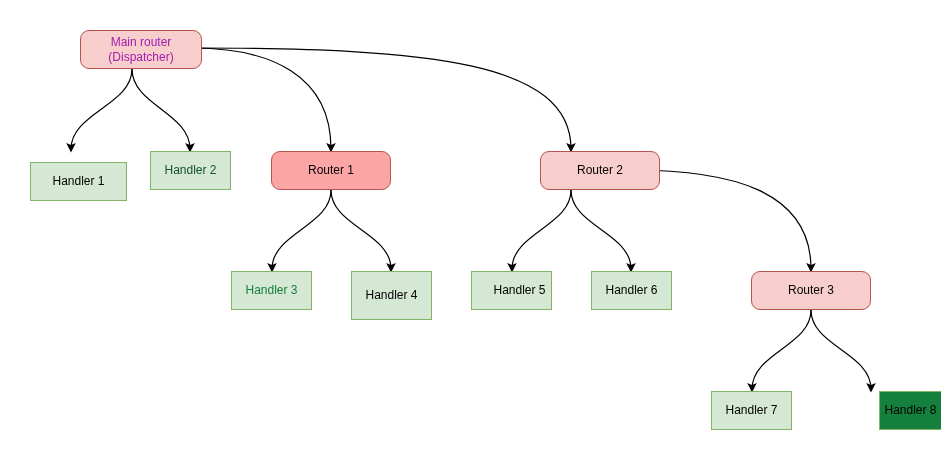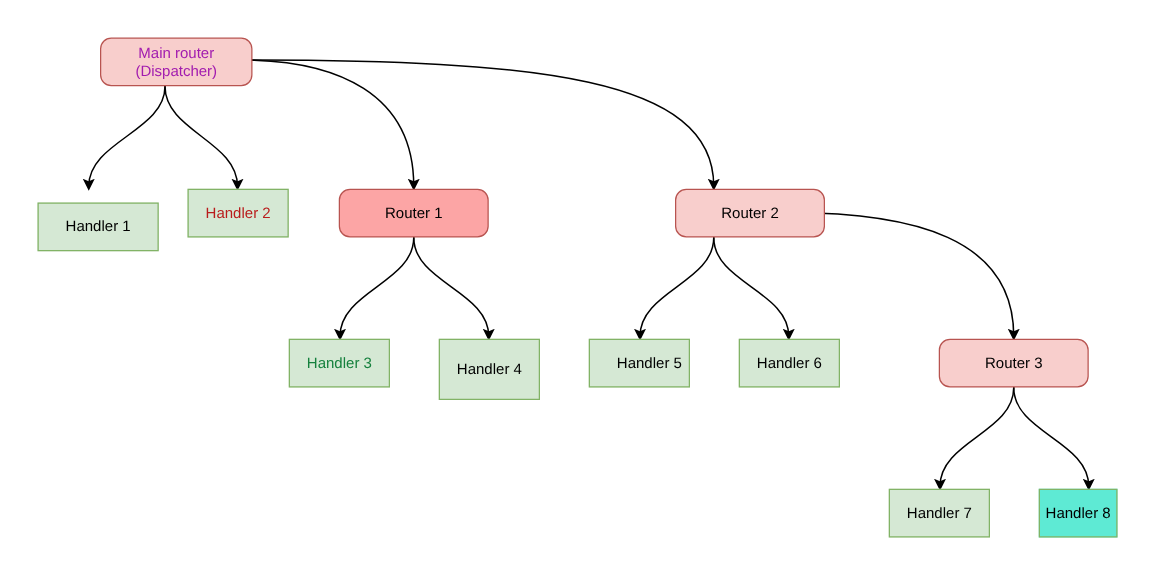--- a/index.html
+++ b/index.html
@@ -75,24 +75,24 @@
         <path d="M 571 190 C 571 226 631 233 631 269" fill="none" stroke="#000000" stroke-width="1.2" stroke-linecap="round" marker-end="url(#arrowhead)"></path>
         <path d="M 631 170 C 730 170 811 190 811 269" fill="none" stroke="#000000" stroke-width="1.2" stroke-linecap="round" marker-end="url(#arrowhead)"></path>
         <path d="M 811 310 C 811 346 752 353 752 389" fill="none" stroke="#000000" stroke-width="1.2" stroke-linecap="round" marker-end="url(#arrowhead)"></path>
         <path d="M 811 310 C 811 346 871 353 871 389" fill="none" stroke="#000000" stroke-width="1.2" stroke-linecap="round" marker-end="url(#arrowhead)"></path>
       </g>
   </svg>
   <div id="node-layer">
       <div class="node router" style="left: 80px; top: 30px; width: 122px; height: 39px; background: rgb(248, 206, 204); border-color: rgb(184, 84, 80); color: #a21caf;"><span class="node-label">Main router
 (Dispatcher)</span></div>
       <div class="node handler" style="left: 30px; top: 162px; width: 97px; height: 39px; background: rgb(213, 232, 212); border-color: rgb(130, 179, 102); color: rgb(0, 0, 0); align-items: center;"><span class="node-label">Handler 1</span></div>
-      <div class="node handler" style="left: 150px; top: 151px; width: 81px; height: 39px; background: rgb(213, 232, 212); border-color: rgb(130, 179, 102); color: #b91c1c;"><span class="node-label">Handler 2</span></div>
+      <div class="node handler" style="left: 150px; top: 151px; width: 81px; height: 39px; background: rgb(213, 232, 212); border-color: rgb(130, 179, 102); color: #14532d;"><span class="node-label">Handler 2</span></div>
       <div class="node router" style="left: 271px; top: 151px; width: 120px; height: 39px; background: #fca5a5; border-color: rgb(184, 84, 80); color: rgb(0, 0, 0);"><span class="node-label">Router 1</span></div>
       <div class="node router" style="left: 511px; top: 151px; width: 120px; height: 39px; background: rgb(248, 206, 204); border-color: rgb(184, 84, 80); color: rgb(0, 0, 0); margin-left: 29px;"><span class="node-label">Router 2</span></div>
       <div class="node handler" style="left: 231px; top: 271px; width: 81px; height: 39px; background: rgb(213, 232, 212); border-color: rgb(130, 179, 102); color: #15803d;"><span class="node-label">Handler 3</span></div>
       <div class="node handler" style="left: 351px; top: 271px; width: 81px; height: 49px; background: rgb(213, 232, 212); border-color: rgb(130, 179, 102); color: rgb(0, 0, 0);"><span class="node-label">Handler 4</span></div>
       <div class="node handler" style="left: 471px; top: 271px; width: 81px; height: 39px; background: rgb(213, 232, 212); border-color: rgb(130, 179, 102); color: rgb(0, 0, 0); padding-left: 16px;"><span class="node-label">Handler 5</span></div>
       <div class="node handler" style="left: 591px; top: 271px; width: 81px; height: 39px; background: rgb(213, 232, 212); border-color: rgb(130, 179, 102); color: rgb(0, 0, 0);"><span class="node-label">Handler 6</span></div>
       <div class="node router" style="left: 751px; top: 271px; width: 120px; height: 39px; background: rgb(248, 206, 204); border-color: rgb(184, 84, 80); color: rgb(0, 0, 0);"><span class="node-label">Router 3</span></div>
       <div class="node handler" style="left: 711px; top: 391px; width: 81px; height: 39px; background: rgb(213, 232, 212); border-color: rgb(130, 179, 102); color: rgb(0, 0, 0);"><span class="node-label">Handler 7</span></div>
-      <div class="node handler" style="left: 831px; top: 391px; width: 63px; height: 39px; background: #5eead4; border-color: rgb(130, 179, 102); color: rgb(0, 0, 0);"><span class="node-label">Handler 8</span></div>
+      <div class="node handler" style="left: 879px; top: 391px; width: 63px; height: 39px; background: #15803d; border-color: rgb(130, 179, 102); color: rgb(0, 0, 0);"><span class="node-label">Handler 8</span></div>
     </div>
 </div>
 
 </body></html>

